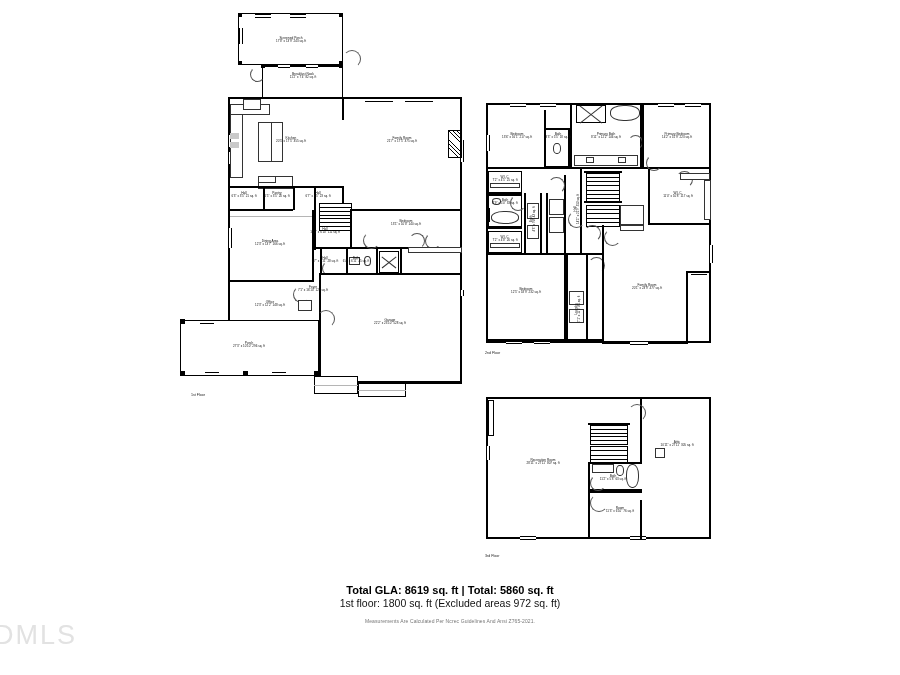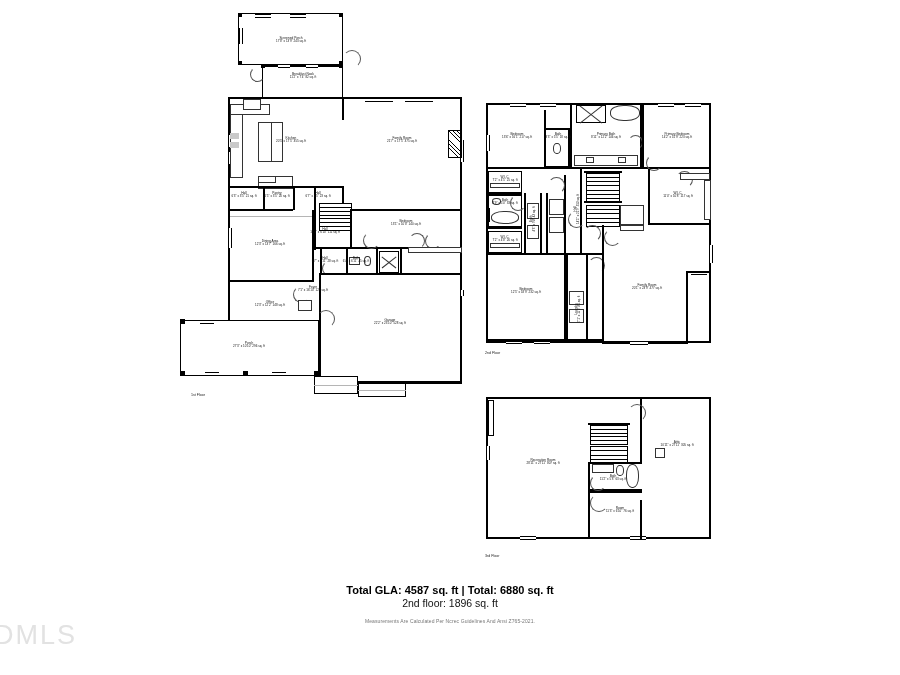--- a/index.html
+++ b/index.html
@@ -472,18 +472,18 @@
     </div>
   <div class="lbl" style="left:110px;top:116px;width:60px;">
     <span class="nm">Room</span>
       <span class="dim">11'3" x 6'10" 76 sq. ft</span>
     </div>
 
   <div class="floorlbl" style="left:5px;top:164px;">3rd Floor</div>
 </div>
 
 <div id="summary" style="top:584px;">
-  <div class="sum-line1">Total GLA: 4587 sq. ft  |  Total: 6880 sq. ft</div>
-  <div class="sum-line">2nd floor: 1896 sq. ft</div>
+  <div class="sum-line1">Total GLA: 8619 sq. ft  |  Total: 5860 sq. ft</div>
+  <div class="sum-line">1st floor: 1800 sq. ft (Excluded areas 972 sq. ft)</div>
   <div class="sum-note">Measurements Are Calculated Per Ncrec Guidelines And Ansi Z765-2021.</div>
 </div>
 
 <div id="watermark">DMLS</div>
 
 </body></html>

